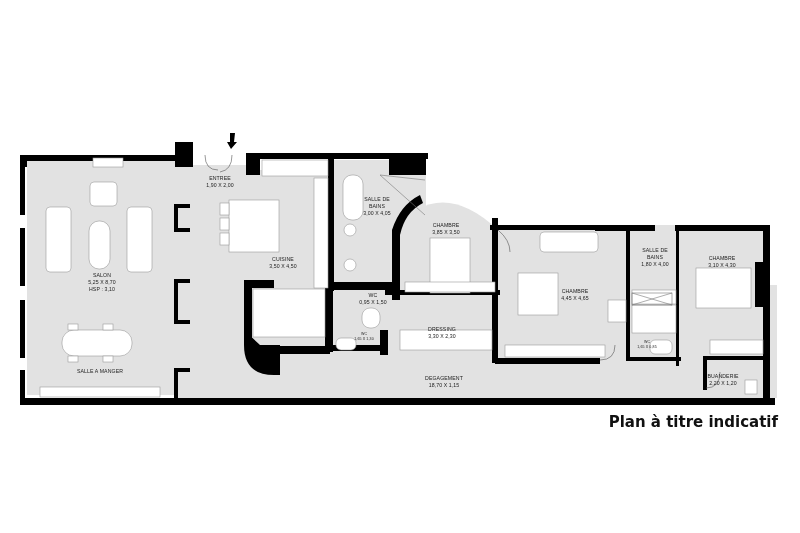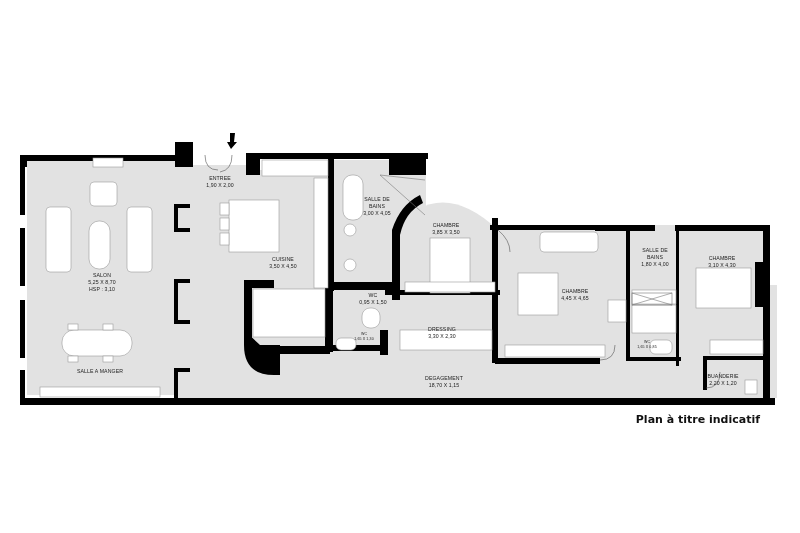--- a/index.html
+++ b/index.html
@@ -1,21 +1,21 @@
 <!DOCTYPE html>
 <html><head>
 <meta charset="utf-8">
 <style>
   html, body { margin:0; padding:0; background:#ffffff; }
   body { width:800px; height:533px; position:relative; overflow:hidden; font-family:"Liberation Sans", sans-serif; }
   .plan { position:absolute; left:0; top:0; width:800px; height:533px; }
   .lbl { position:absolute; text-align:center; font-family:"Liberation Sans", sans-serif; font-size:5.2px; line-height:7px; color:#222; white-space:nowrap; transform:translateX(-50%); letter-spacing:0.1px; }
   .lbl.sm { font-size:3.6px; line-height:4.5px; }
   .lbl span { display:block; }
-  .note { position:absolute; right:40px; top:413px; font-family:"DejaVu Sans", sans-serif; font-weight:bold; font-size:11px; color:#111; }
+  .note { position:absolute; right:22px; top:413px; font-family:"DejaVu Sans", sans-serif; font-weight:bold; font-size:15px; color:#111; }
   .arrow { position:absolute; left:226px; top:133px; width:12px; height:16px; }
 </style>
 </head>
 <body>
 
 <svg class="plan" viewBox="0 0 800 533" xmlns="http://www.w3.org/2000/svg">
 
   <g fill="#e2e2e2">
     <rect x="27" y="160" width="150" height="235"></rect>
     <rect x="177" y="165" width="70" height="230"></rect>

